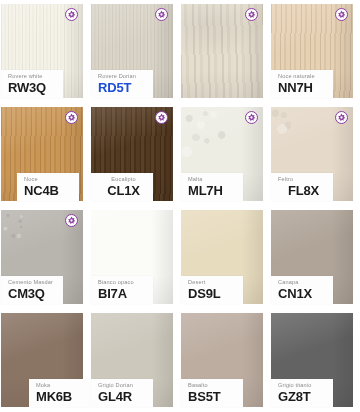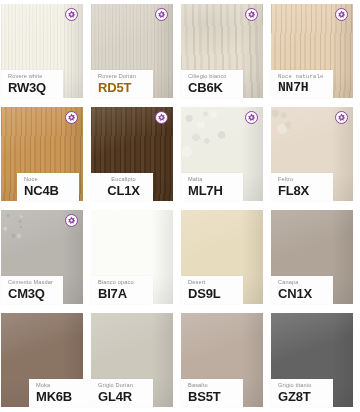--- a/index.html
+++ b/index.html
@@ -176,45 +176,41 @@
     <div class="swatch-cell">
       <div class="swatch-face tex-wood-fine" style="background-color: rgb(217, 211, 198);"></div>
       <div class="swatch-badge" style="border-color: rgb(140, 63, 160); background: rgb(255, 255, 255);">
         <svg width="9" height="9" viewBox="0 0 24 24" aria-hidden="true">
           <path d="M12 1.6 L14.6 6.3 L19.9 5.2 L18.1 10.2 L22.4 13.3 L17.4 15.2 L17.9 20.5 L13.2 18.1 L9.6 21.9 L8.2 16.8 L2.9 16.6 L6.1 12.4 L3.2 8.0 L8.4 8.2 Z" fill="#8c3fa0"></path>
           <circle cx="12" cy="12" r="3.1" fill="#ffffff"></circle>
         </svg>
       </div>
       <div class="swatch-label" style="background: rgb(253, 253, 253);">
         <div class="swatch-name" style="color: rgb(141, 141, 141);">Rovere Dorian</div>
-        <div class="swatch-code" style="color: #a16207;">RD5T</div>
+        <div class="swatch-code" style="color: #1d4ed8;">RD5T</div>
       </div>
     </div>
     <div class="swatch-cell">
       <div class="swatch-face tex-wood-grain" style="background-color: rgb(228, 220, 204);"></div>
       <div class="swatch-badge" style="border-color: rgb(140, 63, 160); background: rgb(255, 255, 255);">
         <svg width="9" height="9" viewBox="0 0 24 24" aria-hidden="true">
           <path d="M12 1.6 L14.6 6.3 L19.9 5.2 L18.1 10.2 L22.4 13.3 L17.4 15.2 L17.9 20.5 L13.2 18.1 L9.6 21.9 L8.2 16.8 L2.9 16.6 L6.1 12.4 L3.2 8.0 L8.4 8.2 Z" fill="#8c3fa0"></path>
           <circle cx="12" cy="12" r="3.1" fill="#ffffff"></circle>
         </svg>
       </div>
-      <div class="swatch-label" style="background: rgb(253, 253, 253);">
-        <div class="swatch-name" style="color: rgb(141, 141, 141);">Ciliegio bianco</div>
-        <div class="swatch-code" style="color: rgb(27, 27, 27);">CB6K</div>
-      </div>
     </div>
     <div class="swatch-cell">
       <div class="swatch-face tex-wood-coarse" style="background-color: rgb(230, 207, 176);"></div>
       <div class="swatch-badge" style="border-color: rgb(140, 63, 160); background: rgb(255, 255, 255);">
         <svg width="9" height="9" viewBox="0 0 24 24" aria-hidden="true">
           <path d="M12 1.6 L14.6 6.3 L19.9 5.2 L18.1 10.2 L22.4 13.3 L17.4 15.2 L17.9 20.5 L13.2 18.1 L9.6 21.9 L8.2 16.8 L2.9 16.6 L6.1 12.4 L3.2 8.0 L8.4 8.2 Z" fill="#8c3fa0"></path>
           <circle cx="12" cy="12" r="3.1" fill="#ffffff"></circle>
         </svg>
       </div>
-      <div class="swatch-label" style="background: rgb(253, 253, 253); font-family: Liberation Mono, monospace;">
+      <div class="swatch-label" style="background: rgb(253, 253, 253);">
         <div class="swatch-name" style="color: rgb(141, 141, 141);">Noce naturale</div>
         <div class="swatch-code" style="color: rgb(27, 27, 27);">NN7H</div>
       </div>
     </div>
     <div class="swatch-cell">
       <div class="swatch-face tex-wood-coarse" style="background-color: rgb(200, 146, 79);"></div>
       <div class="swatch-badge" style="border-color: rgb(140, 63, 160); background: rgb(255, 255, 255);">
         <svg width="9" height="9" viewBox="0 0 24 24" aria-hidden="true">
           <path d="M12 1.6 L14.6 6.3 L19.9 5.2 L18.1 10.2 L22.4 13.3 L17.4 15.2 L17.9 20.5 L13.2 18.1 L9.6 21.9 L8.2 16.8 L2.9 16.6 L6.1 12.4 L3.2 8.0 L8.4 8.2 Z" fill="#8c3fa0"></path>
           <circle cx="12" cy="12" r="3.1" fill="#ffffff"></circle>
@@ -254,21 +250,21 @@
     <div class="swatch-cell">
       <div class="swatch-face tex-felt" style="background-color: rgb(229, 217, 201);"></div>
       <div class="swatch-badge" style="border-color: rgb(140, 63, 160); background: rgb(255, 255, 255);">
         <svg width="9" height="9" viewBox="0 0 24 24" aria-hidden="true">
           <path d="M12 1.6 L14.6 6.3 L19.9 5.2 L18.1 10.2 L22.4 13.3 L17.4 15.2 L17.9 20.5 L13.2 18.1 L9.6 21.9 L8.2 16.8 L2.9 16.6 L6.1 12.4 L3.2 8.0 L8.4 8.2 Z" fill="#8c3fa0"></path>
           <circle cx="12" cy="12" r="3.1" fill="#ffffff"></circle>
         </svg>
       </div>
       <div class="swatch-label" style="background: rgb(253, 253, 253);">
         <div class="swatch-name" style="color: rgb(141, 141, 141);">Feltro</div>
-        <div class="swatch-code" style="color: rgb(27, 27, 27);">FL8X</div>
+        <div class="swatch-code" style="color: rgb(27, 27, 27); text-align: center;">FL8X</div>
       </div>
     </div>
     <div class="swatch-cell">
       <div class="swatch-face tex-concrete" style="background-color: rgb(184, 180, 174);"></div>
       <div class="swatch-badge" style="border-color: rgb(140, 63, 160); background: rgb(255, 255, 255);">
         <svg width="9" height="9" viewBox="0 0 24 24" aria-hidden="true">
           <path d="M12 1.6 L14.6 6.3 L19.9 5.2 L18.1 10.2 L22.4 13.3 L17.4 15.2 L17.9 20.5 L13.2 18.1 L9.6 21.9 L8.2 16.8 L2.9 16.6 L6.1 12.4 L3.2 8.0 L8.4 8.2 Z" fill="#8c3fa0"></path>
           <circle cx="12" cy="12" r="3.1" fill="#ffffff"></circle>
         </svg>
       </div>

